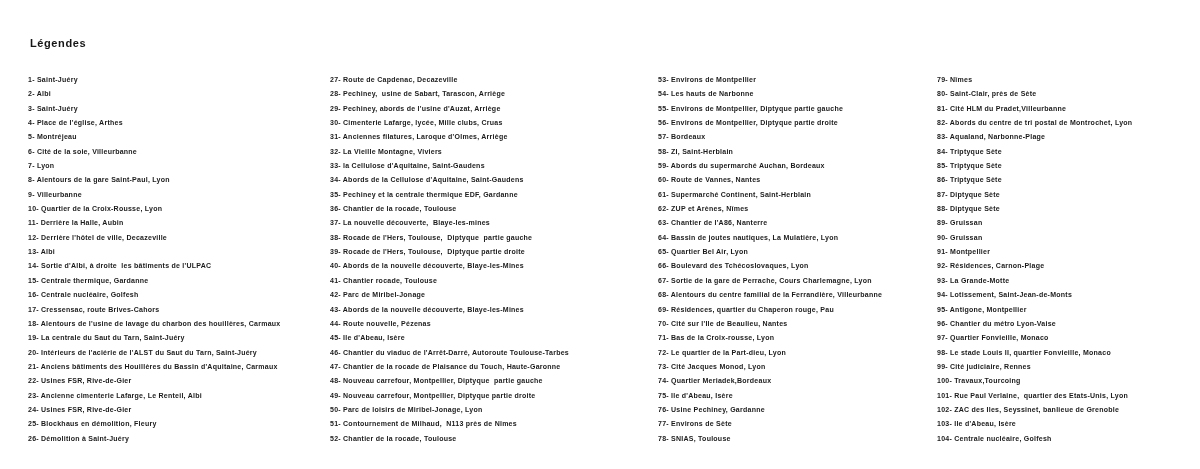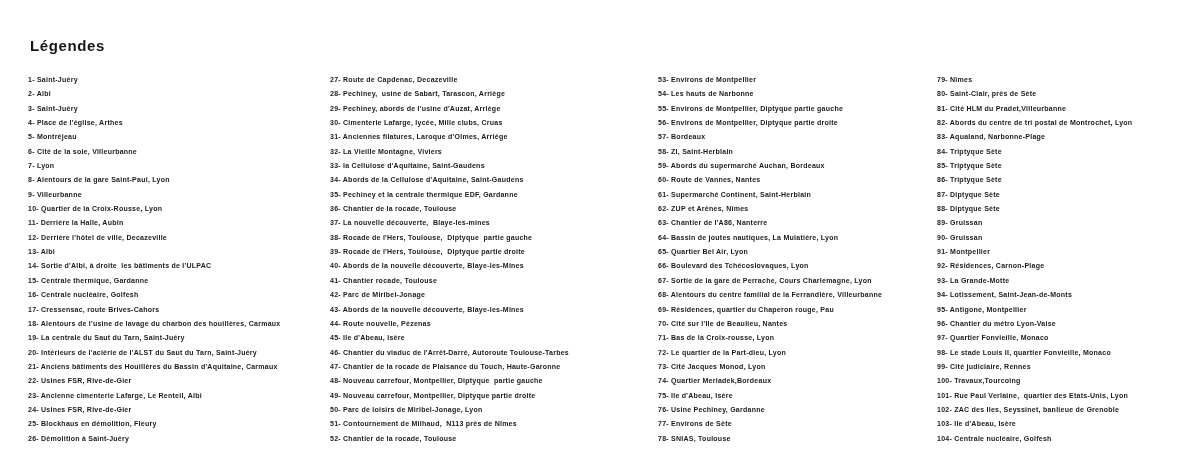--- a/index.html
+++ b/index.html
@@ -13,21 +13,21 @@
     height: 469px;
     background: #ffffff;
     overflow: hidden;
     font-family: "Liberation Sans", sans-serif;
   }
   .title {
     position: absolute;
     left: 30px;
     top: 37px;
     margin: 0;
-    font-size: 15px;
+    font-size: 11px;
     font-weight: 700;
     letter-spacing: 0.6px;
     color: #161616;
   }
   .column {
     position: absolute;
     top: 73px;
     width: 305px;
   }
   .col-1 { left: 28px; }

